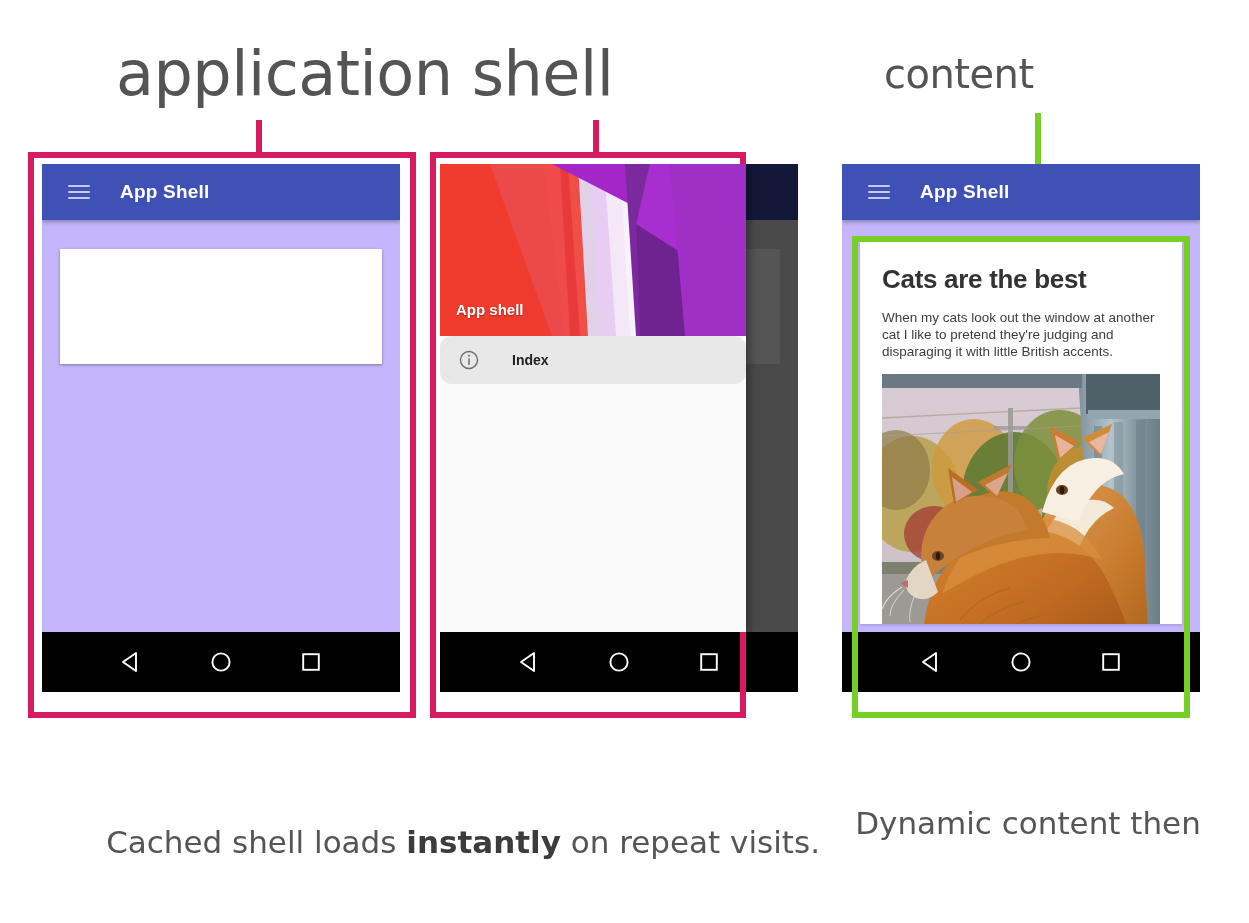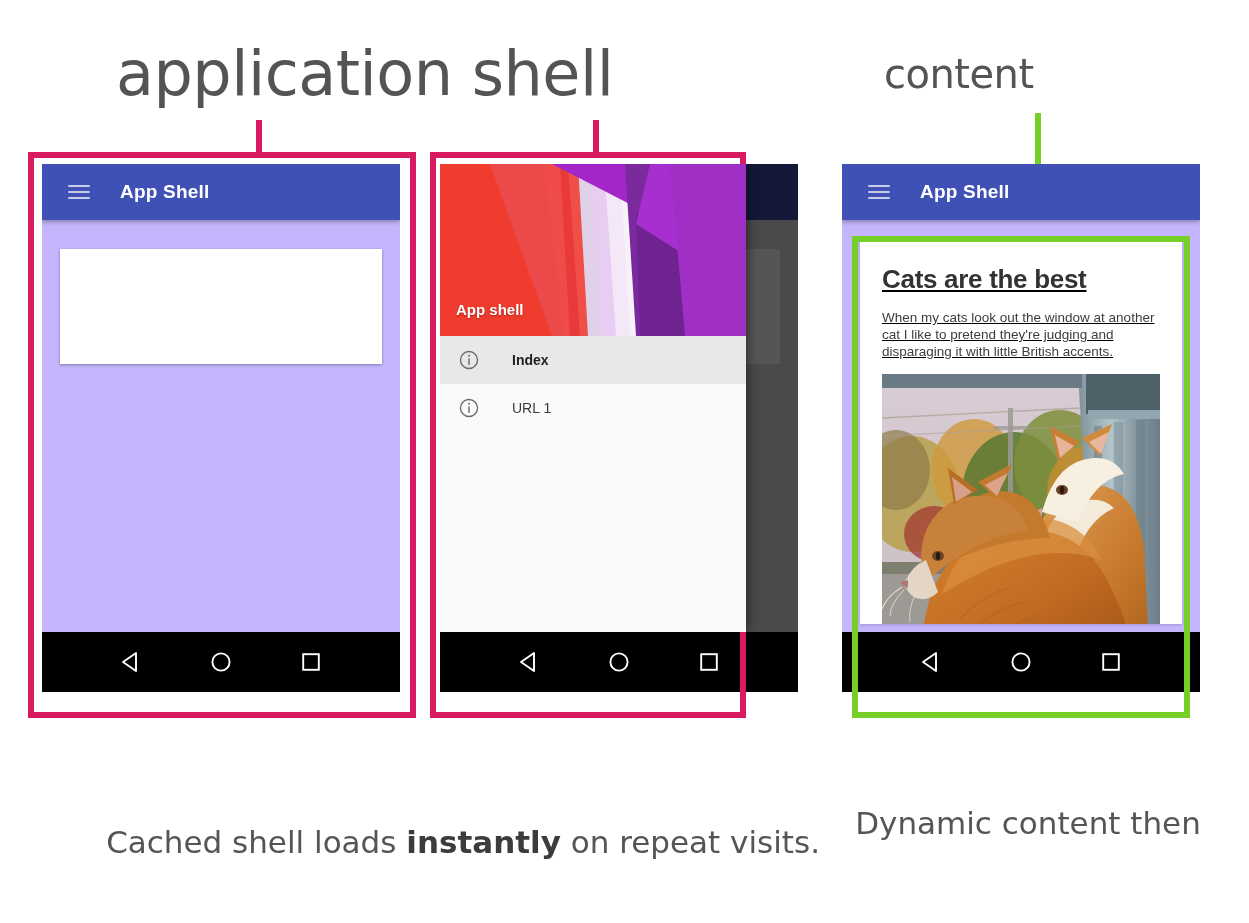--- a/index.html
+++ b/index.html
@@ -163,21 +163,21 @@
     font-weight: 700;
     text-shadow: 0 1px 2px rgba(0,0,0,0.35);
   }
   .drawer-list { padding: 0; margin: 0; }
   .drawer-item {
     display: flex;
     align-items: center;
     height: 48px;
     padding-left: 18px;
   }
-  .drawer-item.selected { background: #e8e8e8; }
+  .drawer-item.selected { background: #e8e8e8; border-radius: 12px; }
   .drawer-item .info-icon {
     width: 22px; height: 22px;
     flex: 0 0 auto;
     color: #6b6b6b;
   }
   .drawer-item .info-icon svg { display:block; width:100%; height:100%; }
   .drawer-item-label {
     margin-left: 32px;
     font-size: 14px;
     color: #3a3a3a;
@@ -191,21 +191,21 @@
   .content-card {
     position: absolute;
     left: 18px;
     top: 78px;
     width: 322px;
     bottom: 8px;
     background: #ffffff;
     box-shadow: 0 1px 3px rgba(0,0,0,0.18);
     overflow: hidden;
   }
-  .content-inner { padding: 22px 22px 16px 22px; text-decoration: underline; }
+  .content-inner { padding: 22px 22px 16px 22px; }
   .content-title {
     font-size: 26px;
     font-weight: 700;
     color: #333333;
     margin: 0 0 14px 0;
     letter-spacing: -0.3px;
   }
   .content-body {
     font-size: 13.5px;
     line-height: 17px;
@@ -350,30 +350,20 @@
           <span class="info-icon">
             <svg viewBox="0 0 24 24">
                 <circle cx="12" cy="12" r="9.3" fill="none" stroke="currentColor" stroke-width="1.5"></circle>
                 <rect x="11.2" y="10.3" width="1.6" height="7" fill="currentColor"></rect>
                 <circle cx="12" cy="7.4" r="1.05" fill="currentColor"></circle>
               </svg>
           </span>
           <span class="drawer-item-label">Index</span>
         </div>
 
-        <div class="drawer-item">
-          <span class="info-icon">
-            <svg viewBox="0 0 24 24">
-                <circle cx="12" cy="12" r="9.3" fill="none" stroke="currentColor" stroke-width="1.5"></circle>
-                <rect x="11.2" y="10.3" width="1.6" height="7" fill="currentColor"></rect>
-                <circle cx="12" cy="7.4" r="1.05" fill="currentColor"></circle>
-              </svg>
-          </span>
-          <span class="drawer-item-label">URL 1</span>
-        </div>
 
 
       </div>
     </div>
   </div>
 
   <div class="navbar">
     <span class="nav-btn">
       <svg viewBox="0 0 24 24">
           <polygon points="17,3 17,21 4,12" fill="none" stroke="currentColor" stroke-width="1.9" stroke-linejoin="round"></polygon>

